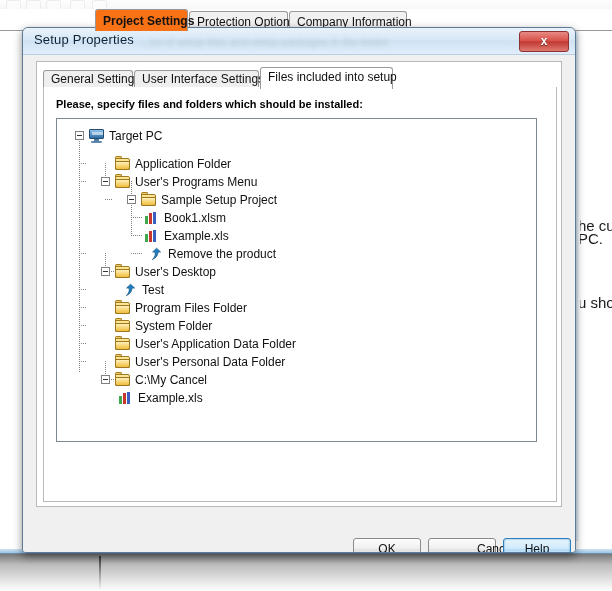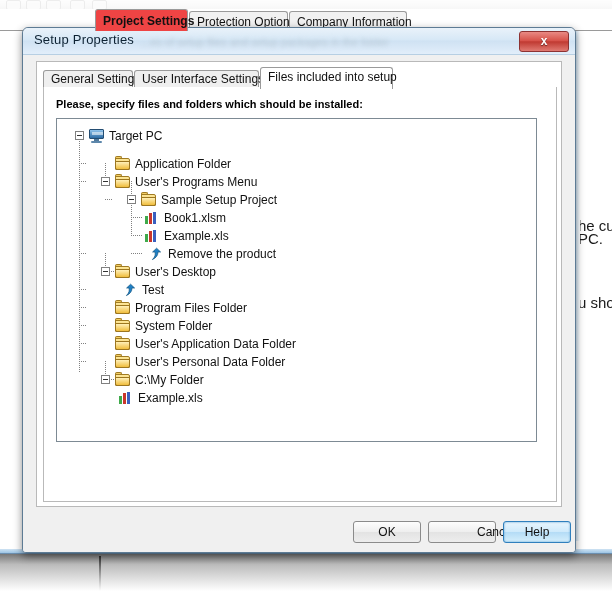--- a/index.html
+++ b/index.html
@@ -13,21 +13,21 @@
   #app-toolbar{position:absolute;left:0;top:0;width:612px;height:9px;
     background:linear-gradient(#fdfdfd,#f2f2f2);border-bottom:1px solid #e4e4e4;opacity:.55;}
   .tb-ico{position:absolute;top:0px;width:13px;height:8px;border:1px solid #d8d8d8;
     border-radius:2px;background:#fafafa;opacity:.8;}
   #app-tabstrip{position:absolute;left:0;top:9px;width:612px;height:22px;background:#ffffff;}
   #app-tabstrip .underline{position:absolute;left:0;bottom:0;width:612px;height:1px;background:#9a9a9a;}
   .apptab{position:absolute;top:2px;height:19px;box-sizing:border-box;
     border:1px solid #9a9a9a;border-bottom:none;background:#f1f1f1;
     border-radius:3px 3px 0 0;padding:2px 7px 0 7px;font-size:12px;color:#111;
     line-height:16px;white-space:nowrap;}
-  .apptab.sel{background:#ef4444;top:0px;height:22px;line-height:18px;z-index:3;font-weight:bold;}
+  .apptab.sel{background:#f97316;top:0px;height:22px;line-height:18px;z-index:3;font-weight:bold;}
   #app-body{position:absolute;left:0;top:31px;width:612px;height:510px;background:#fff;}
   .bg-text{position:absolute;color:#1b1b1b;font-size:15px;white-space:nowrap;}
   #bg-strip{position:absolute;left:566px;top:31px;width:14px;height:510px;
     background:linear-gradient(90deg,#ffffff 0%,#dcebf7 25%,#bcd9ef 55%,#ffffff 100%);}
   #app-bottom-line{position:absolute;left:0;top:549px;width:612px;height:4px;
     background:linear-gradient(#cfe3f3,#9cc4e4);}
   #app-bottom-line2{position:absolute;left:0;top:553px;width:612px;height:1px;background:#6b8fb0;}
   #page-shadow{position:absolute;left:0;top:554px;width:612px;height:37px;
     background:linear-gradient(#777777 0%,#bbbbbb 28%,#ffffff 100%);}
   #vline{position:absolute;left:99px;top:556px;width:2px;height:35px;
@@ -62,21 +62,21 @@
   #inner-panel{position:absolute;left:6px;top:25px;width:512px;height:414px;
     background:#ffffff;border:1px solid #b9b9b9;border-top:none;}
   #prompt{position:absolute;left:12px;top:11px;font-size:11px;font-weight:bold;color:#000000;}
   #treebox{position:absolute;left:12px;top:31px;width:479px;height:322px;
     background:#ffffff;border:1px solid #7d8a94;overflow:hidden;}
   #merge-btn{position:absolute;left:12px;top:365px;width:115px;height:21px;
     box-sizing:border-box;border:1px solid #8b8b8b;border-radius:3px;
     background:linear-gradient(#fcfcfc,#ececec 48%,#e1e1e1 52%,#ededed);
     font-size:11.5px;text-align:center;line-height:19px;color:#111;cursor:pointer;}
   
-  #dlg-footer{position:absolute;left:0;top:484px;width:552px;height:43px;background:#f0f0f0;}
+  #dlg-footer{position:absolute;left:0;top:501px;width:552px;height:43px;background:#f0f0f0;}
   .dbtn{position:absolute;top:9px;width:68px;height:22px;box-sizing:border-box;
     border:1px solid #8b8b8b;border-radius:3px;
     background:linear-gradient(#fdfdfd,#efefef 48%,#e3e3e3 52%,#ededed);
     font-size:12px;text-align:center;line-height:20px;color:#111;cursor:pointer;}
   .dbtn.focus{border:1px solid #2f7fbd;
     background:linear-gradient(#e8f5fd,#cfeafb 48%,#b4dcf6 52%,#d5effc);
     box-shadow:0 0 2px rgba(60,140,200,.9) inset;}
 
   
   .tnode{position:absolute;height:18px;white-space:nowrap;}
@@ -346,21 +346,21 @@
 
         <div class="tnode" style="left:57px;top:252px;">
           <div class="texpander"></div>
           <div class="ico">
             <div class="folder">
                 <div class="tab"></div>
                 <div class="back"></div>
                 <div class="front"></div>
               </div>
           </div>
-          <div class="tlabel">C:\My Folder</div>
+          <div class="tlabel">C:\My Cancel</div>
         </div>
 
         <div class="tnode" style="left:60px;top:270px;">
           <div class="ico">
             <div class="xls">
                 <i class="b1"></i>
                 <i class="b2"></i>
                 <i class="b3"></i>
               </div>
           </div>

